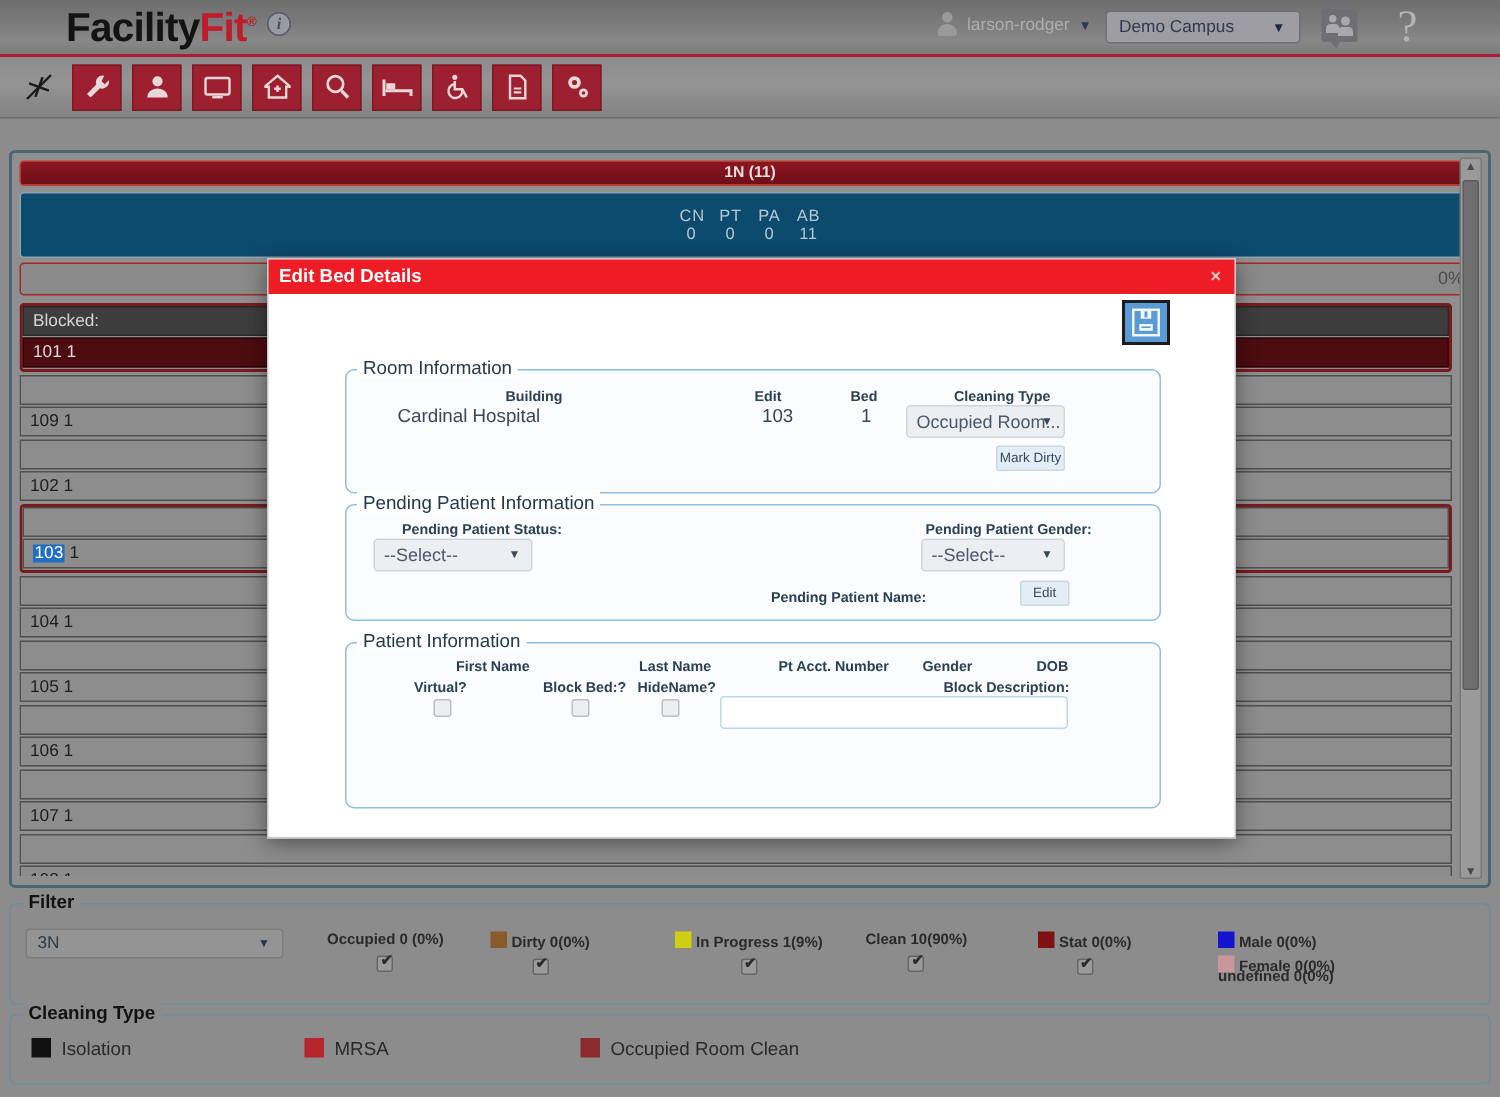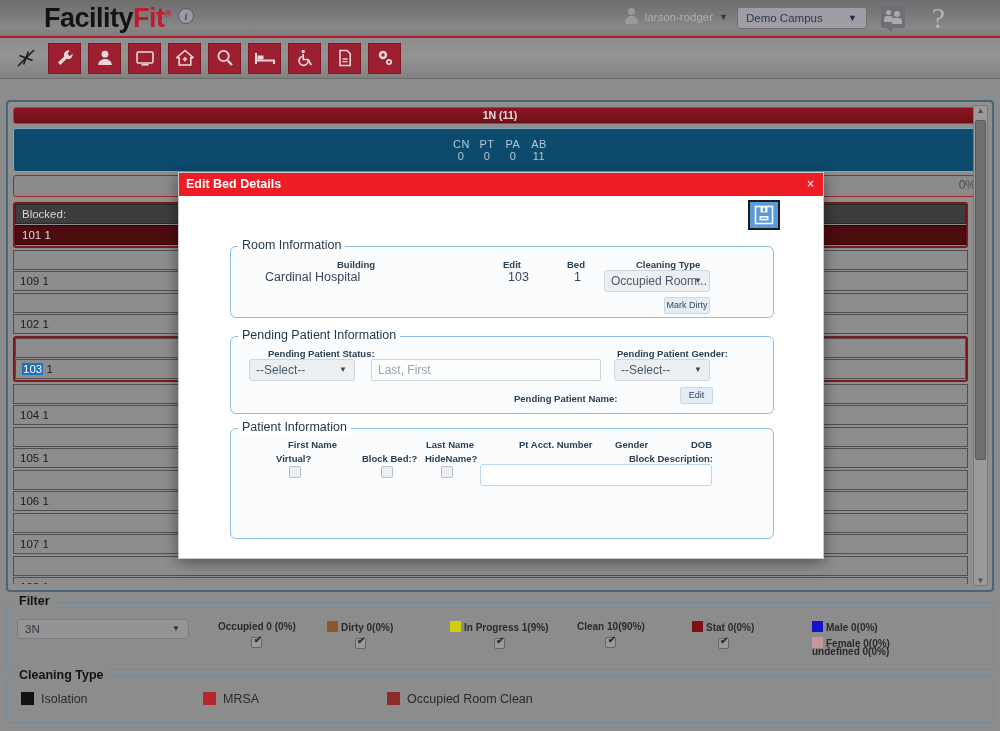--- a/index.html
+++ b/index.html
@@ -235,21 +235,21 @@
     display: flex; align-items: center; justify-content: center;
   }
   .fs-modal {
     position: absolute; border: 1px solid #8dc0e0; border-radius: 6px;
     background: #fbfcfd;
   }
   .fsm-legend {
     position: absolute; top: -9px; left: 7px; padding: 0 4px;
     background: #fff; font-size: 12.5px; color: #233a4d;
   }
-  #room-fs { left: 51px; top: 73px; width: 544px; height: 72px; }
+  #room-fs { left: 51px; top: 73px; width: 544px; height: 83px; }
   #pend-fs { left: 51px; top: 163px; width: 544px; height: 78px; }
   #pat-fs  { left: 51px; top: 255px; width: 544px; height: 111px; }
 
   .fld-label {
     position: absolute; font-size: 9.5px; font-weight: bold; color: #2a4055;
     white-space: nowrap;
   }
   .fld-value {
     position: absolute; font-size: 12.5px; color: #37485c;
     white-space: nowrap;
@@ -507,32 +507,31 @@
     </div>
 
     <div class="fs-modal" id="pend-fs">
       <div class="fsm-legend">Pending Patient Information</div>
       <div class="fld-label" style="left:37px; top:11px;">Pending Patient Status:</div>
       <div class="sel-box" style="left:18px; top:22px; width:106px; height:22px;">
         <span>--Select--</span>
         <span class="sel-caret">▼</span>
       </div>
       <div class="fld-label" style="left:283px; top:11px;margin-top:45px;">Pending Patient Name:</div>
-      <div class="txt-box" style="left:140px; top:22px; width:230px; height:22px;">Last, First</div>
       <div class="fld-label" style="left:386px; top:11px;">Pending Patient Gender:</div>
       <div class="sel-box" style="left:383px; top:22px; width:96px; height:22px;">
         <span>--Select--</span>
         <span class="sel-caret">▼</span>
       </div>
       <div class="mini-btn" style="left:449px; top:50px; width:33px; height:17px;">Edit</div>
     </div>
 
     <div class="fs-modal" id="pat-fs">
       <div class="fsm-legend">Patient Information</div>
-      <div class="fld-label" style="left:57px; top:10px;text-align:center;">First Name</div>
+      <div class="fld-label" style="left:73px; top:10px;text-align:center;">First Name</div>
       <div class="fld-label" style="left:195px; top:10px;">Last Name</div>
       <div class="fld-label" style="left:288px; top:10px;">Pt Acct. Number</div>
       <div class="fld-label" style="left:384px; top:10px;">Gender</div>
       <div class="fld-label" style="left:460px; top:10px;">DOB</div>
 
       <div class="fld-label" style="left:45px; top:24px;">Virtual?</div>
       <div class="chk" style="left:58px; top:37px;"></div>
       <div class="fld-label" style="left:131px; top:24px;">Block Bed:?</div>
       <div class="chk" style="left:150px; top:37px;"></div>
       <div class="fld-label" style="left:194px; top:24px;">HideName?</div>

